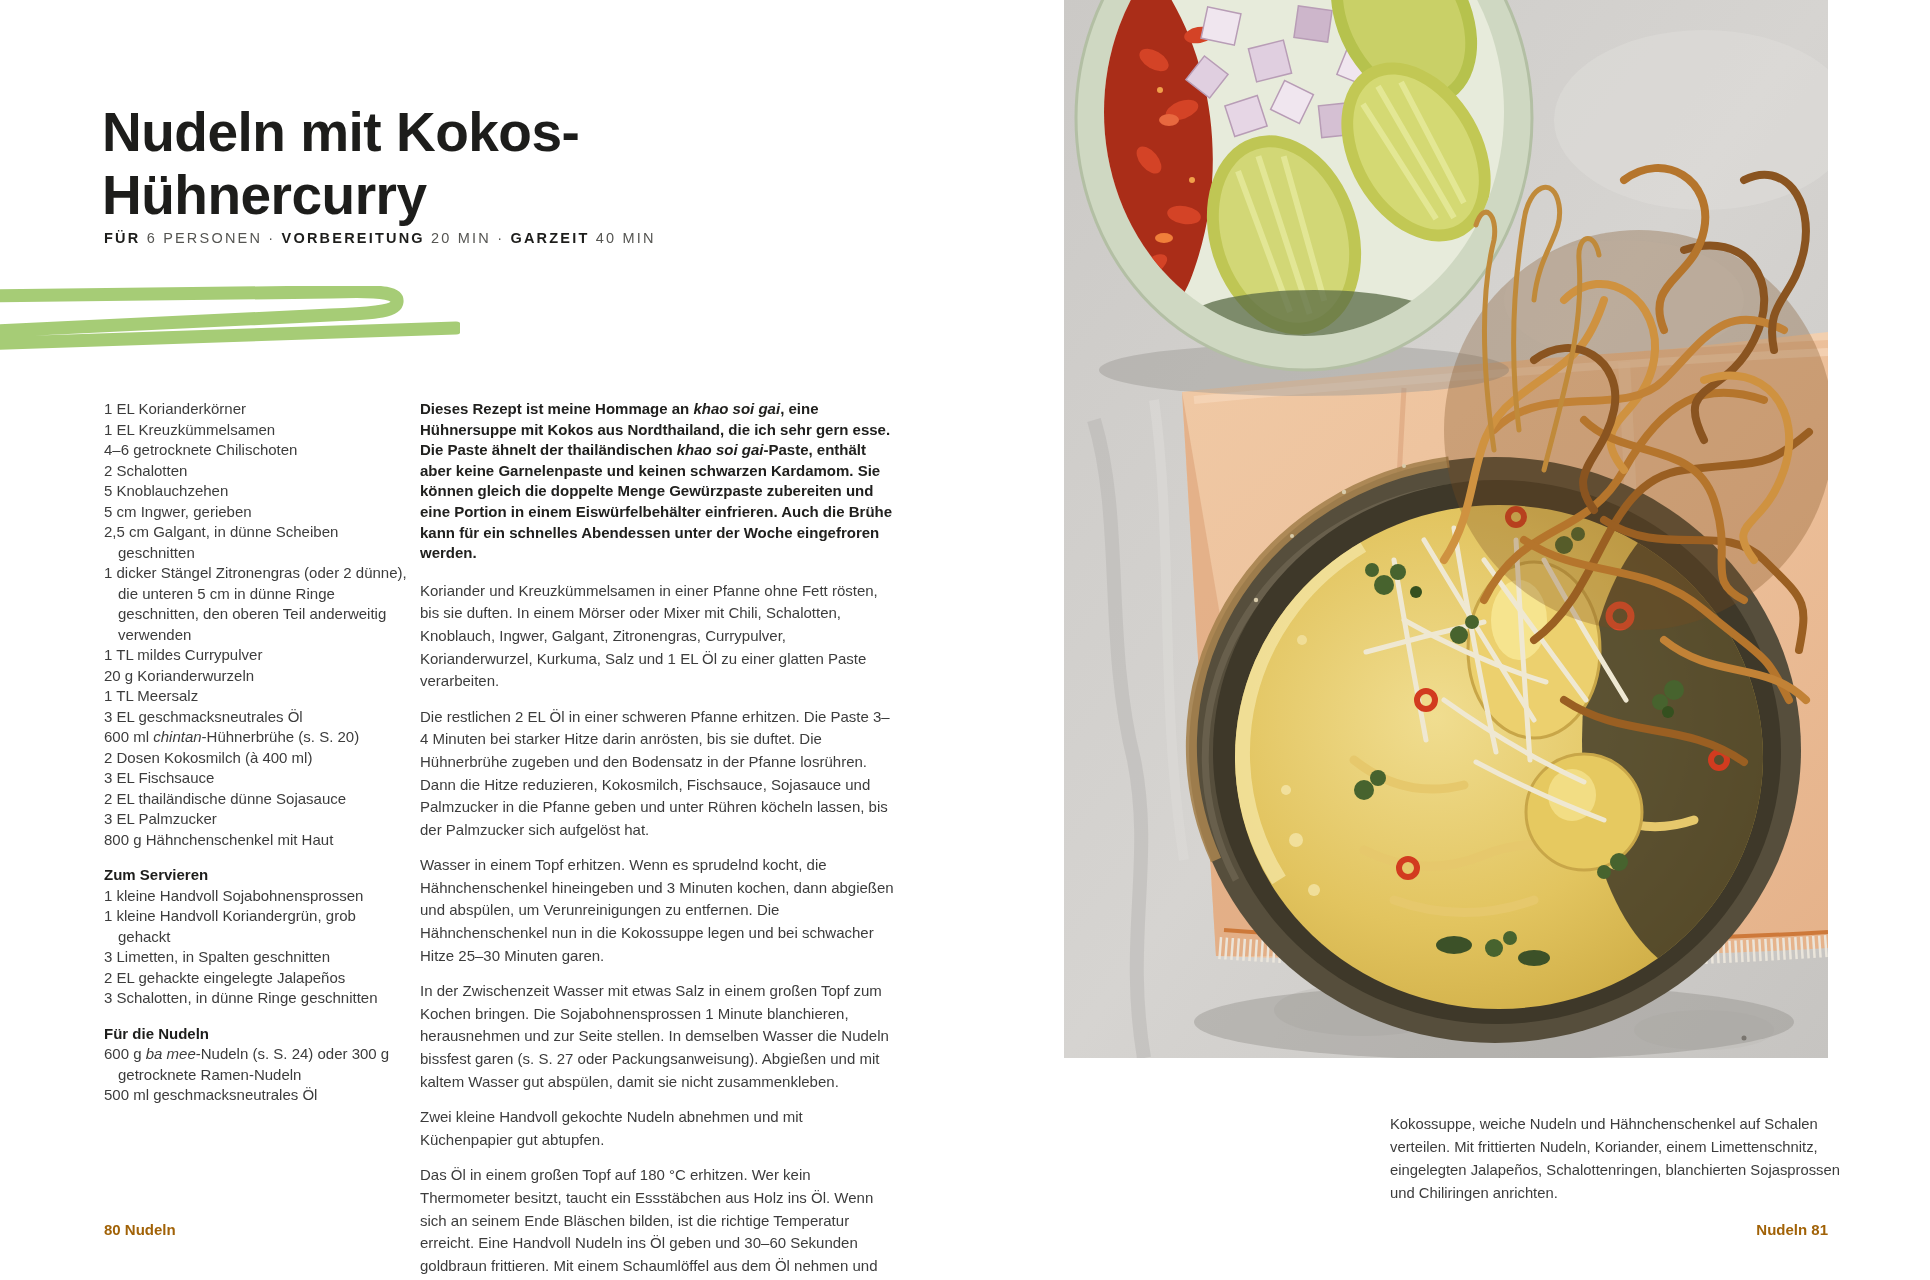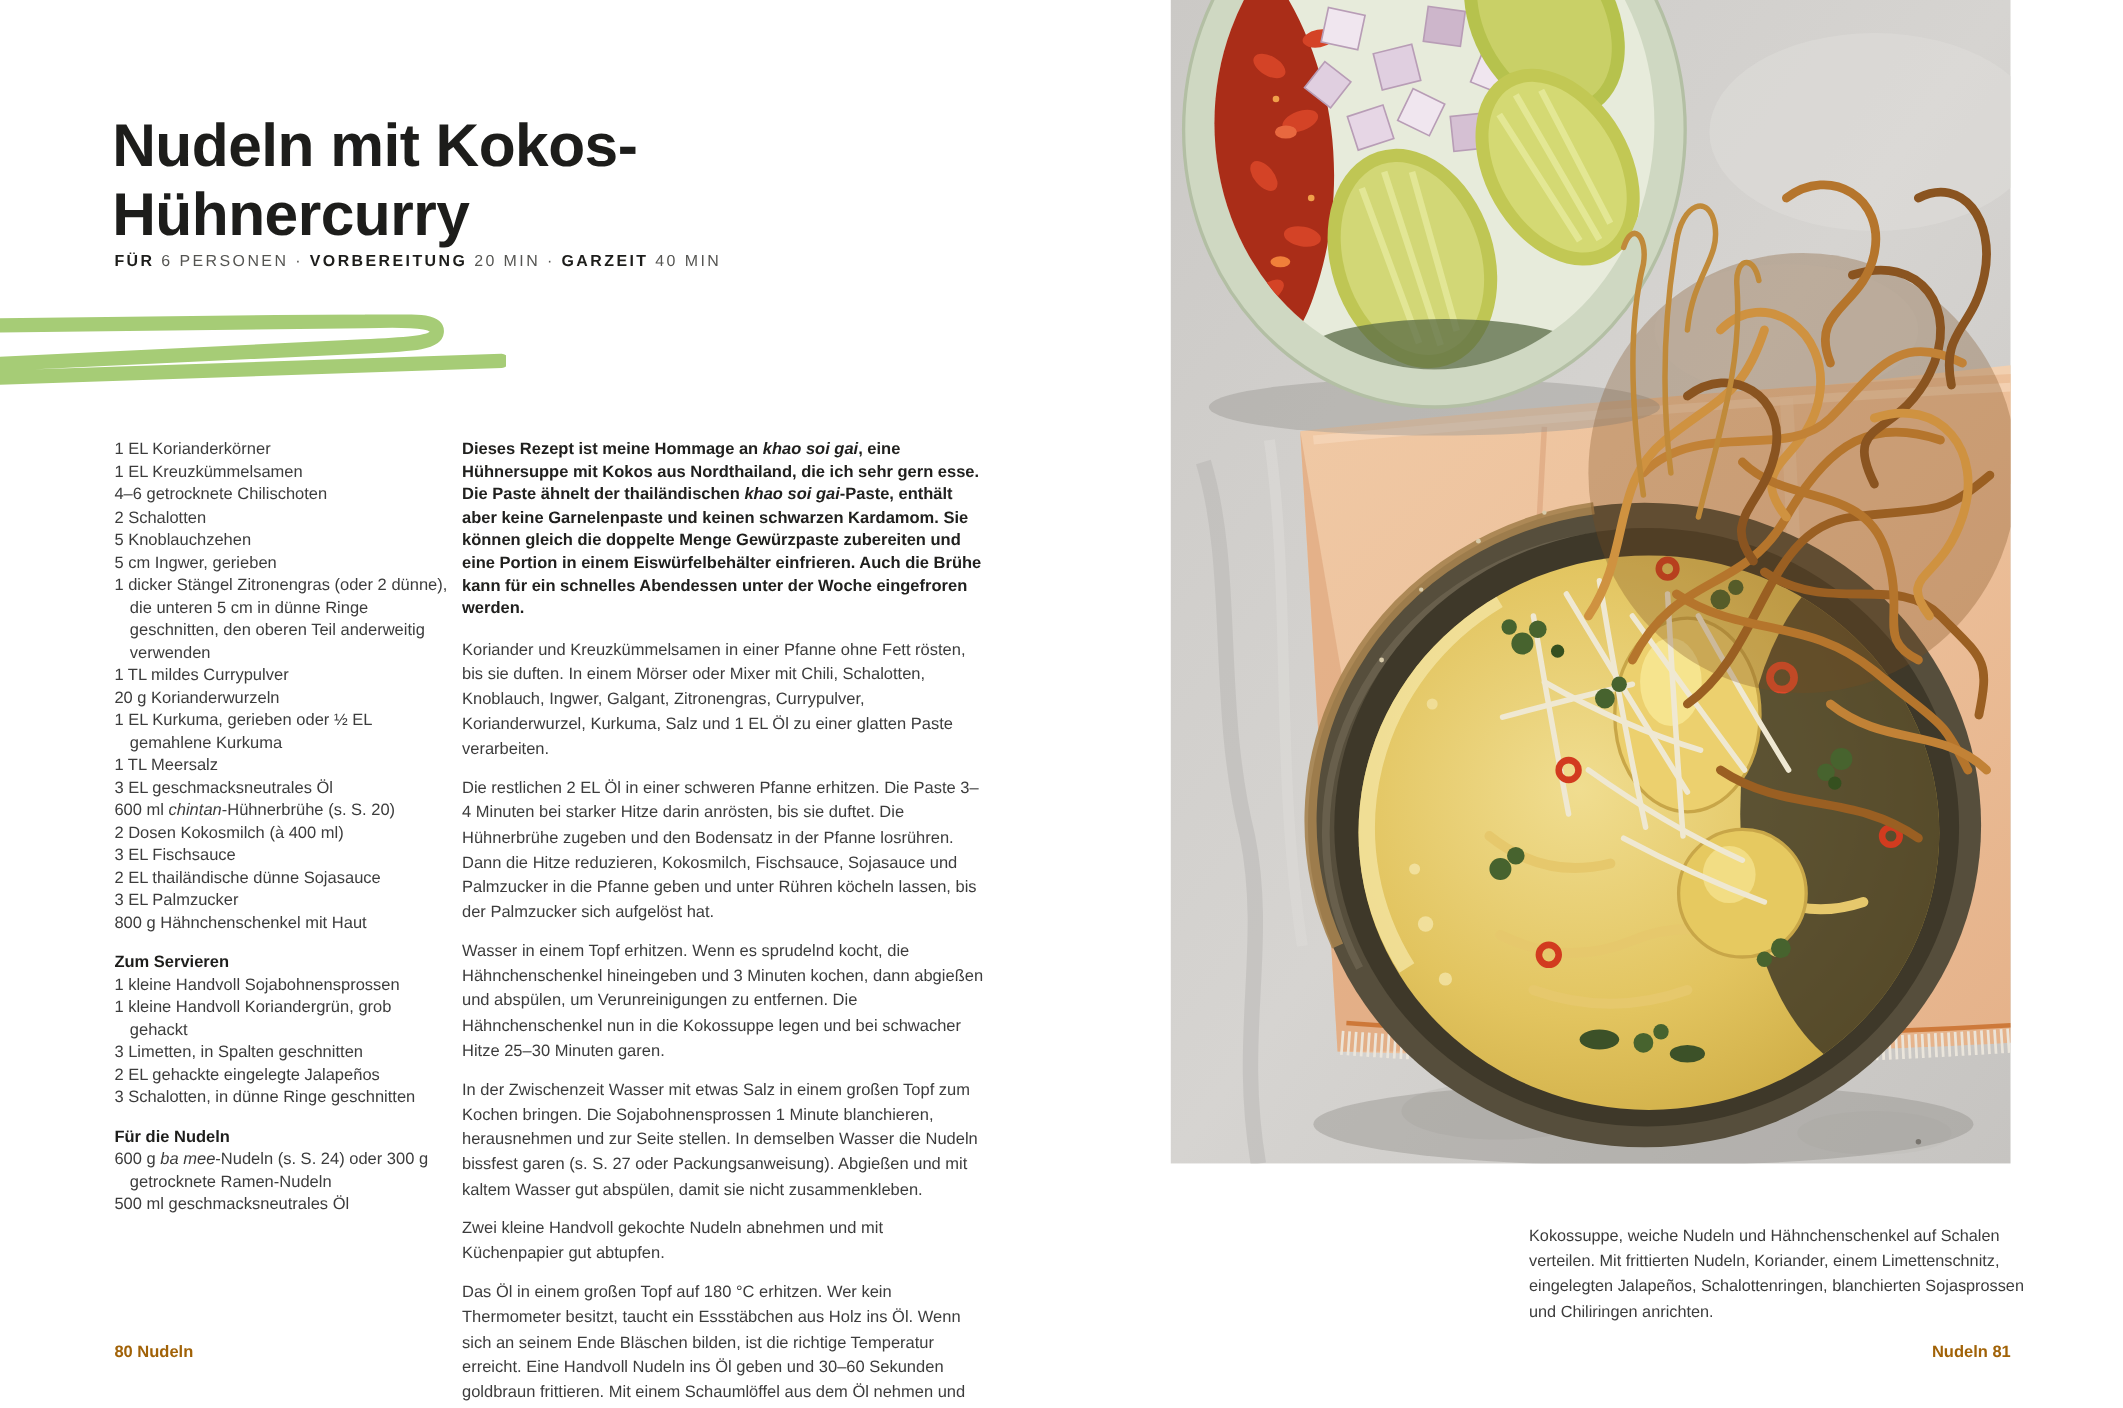--- a/index.html
+++ b/index.html
@@ -63,24 +63,24 @@
 </svg>
 
 <div class="abs ingredients">
   <ul>
     <li>1 EL Korianderkörner</li>
     <li>1 EL Kreuzkümmelsamen</li>
     <li>4–6 getrocknete Chilischoten</li>
     <li>2 Schalotten</li>
     <li>5 Knoblauchzehen</li>
     <li>5 cm Ingwer, gerieben</li>
+    <li>2,5 cm Galgant, in dünne Scheiben geschnitten</li>
     <li>1 dicker Stängel Zitronengras (oder 2 dünne), die unteren 5 cm in dünne Ringe geschnitten, den oberen Teil anderweitig verwenden</li>
     <li>1 TL mildes Currypulver</li>
     <li>20 g Korianderwurzeln</li>
-    <li>1 EL Kurkuma, gerieben oder ½ EL gemahlene Kurkuma</li>
     <li>1 TL Meersalz</li>
     <li>3 EL geschmacksneutrales Öl</li>
     <li>600 ml <span class="seg-i">chintan</span>-Hühnerbrühe (s. S. 20)</li>
     <li>2 Dosen Kokosmilch (à 400 ml)</li>
     <li>3 EL Fischsauce</li>
     <li>2 EL thailändische dünne Sojasauce</li>
     <li>3 EL Palmzucker</li>
     <li>800 g Hähnchenschenkel mit Haut</li>
   </ul>
   <h3>Zum Servieren</h3>

